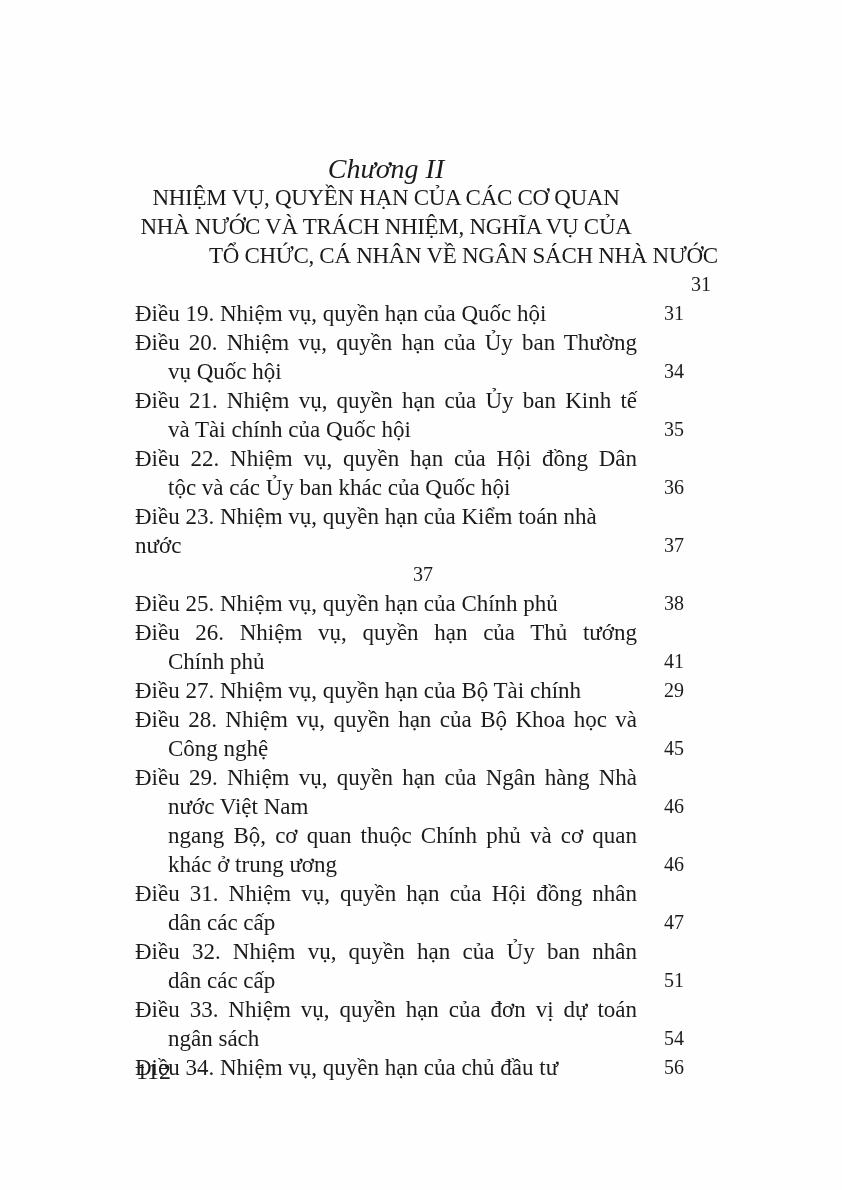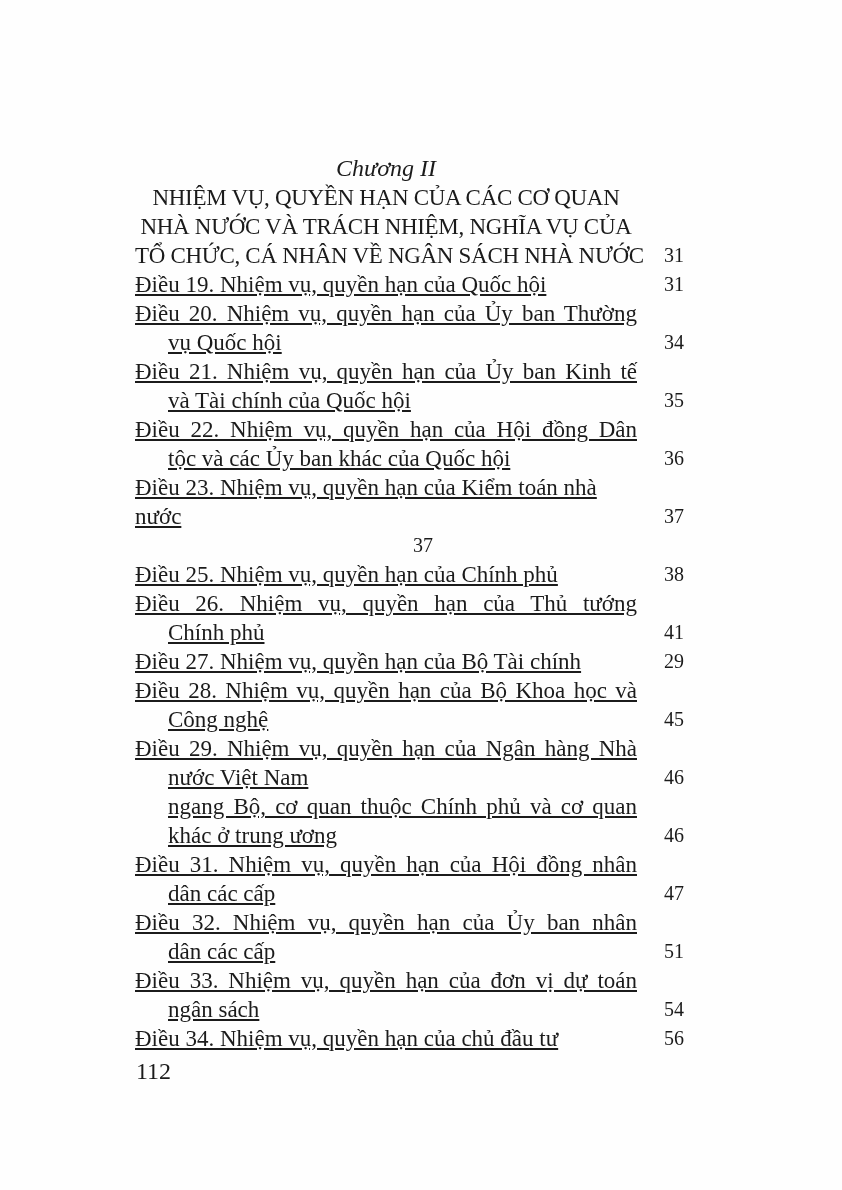--- a/index.html
+++ b/index.html
@@ -18,44 +18,44 @@
   }
   .content {
     position: absolute;
     left: 135px;
     top: 154px;
     width: 576px;
   }
   .head-col { width: 502px; text-align: center; }
   .chapter-label {
     font-style: italic;
-    font-size: 24px;
+    font-size: 28px;
     line-height: 29px;
   }
   .ct-line {
     font-size: 23px;
     line-height: 29px;
     letter-spacing: -0.3px;
     white-space: nowrap;
   }
-  .ct-row { display: flex; align-items: flex-end; width: 576px; }
+  .ct-row { display: flex; align-items: flex-end; width: 576px; flex-direction: column; }
   .pagenum {
     flex: 1;
     text-align: center;
     font-size: 20px;
     line-height: 29px;
   }
   .entry {
     display: flex;
     align-items: flex-end;
     font-size: 23px;
     line-height: 29px;
   }
   .entry-text { width: 502px; }
-  .line { line-height: 29px; text-decoration: underline; }
+  .line { line-height: 29px; }
   .line.cont { margin-left: 33px; }
   .line.just { text-align: justify; text-align-last: justify; }
   .footer {
     position: absolute;
     left: 136px;
     top: 1057px;
     font-size: 24px;
     line-height: 29px;
   }
 </style>

